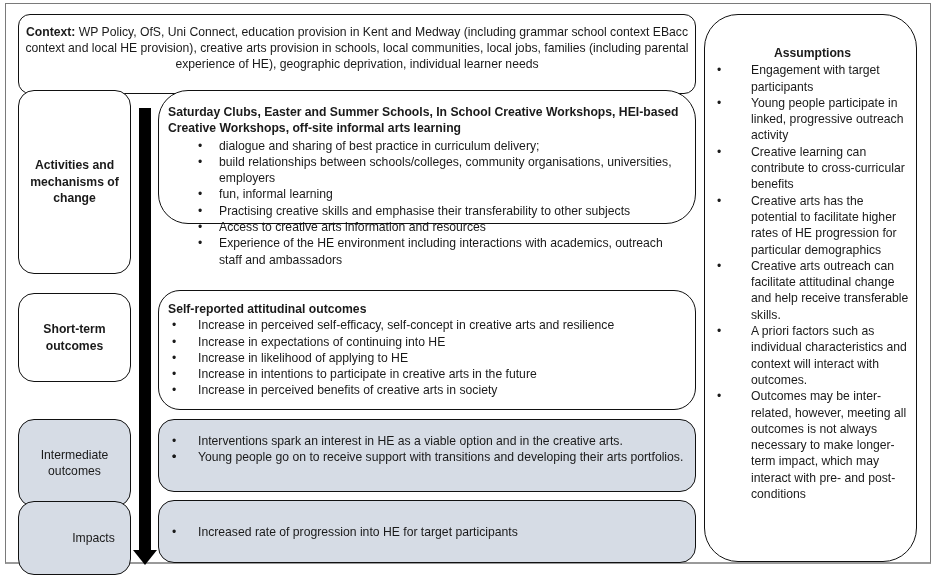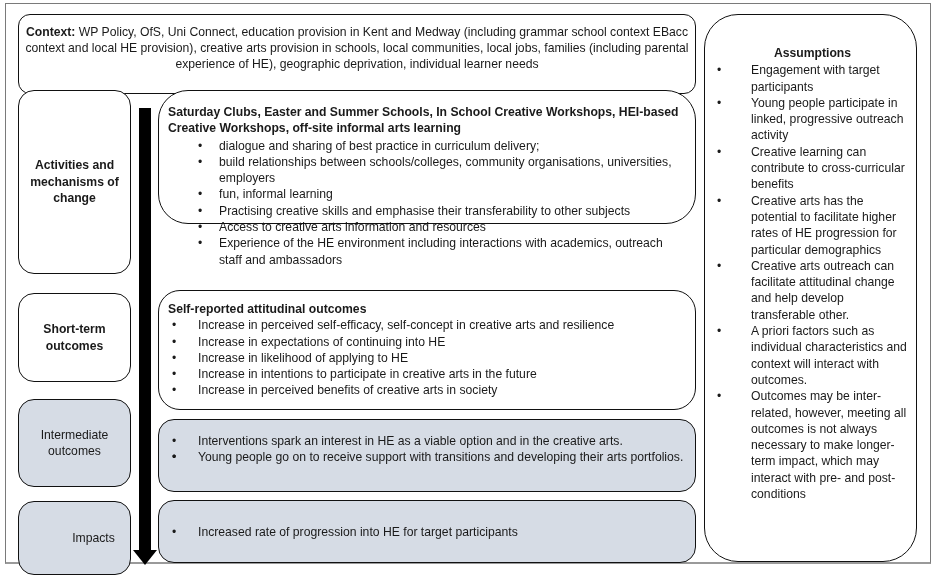--- a/index.html
+++ b/index.html
@@ -47,33 +47,33 @@
   <b>Context:</b><span> WP Policy, OfS, Uni Connect, education provision in Kent and Medway (including grammar school context EBacc context and local HE provision), creative arts provision in schools, local communities, local jobs, families (including parental experience of HE), geographic deprivation, individual learner needs</span>
 </div>
 
 <div class="box assump">
   <h3>Assumptions</h3>
   <ul>
     <li><span class="dot">•</span><span>Engagement with target participants</span></li>
     <li><span class="dot">•</span><span>Young people participate in linked, progressive outreach activity</span></li>
     <li><span class="dot">•</span><span>Creative learning can contribute to cross-curricular benefits</span></li>
     <li><span class="dot">•</span><span>Creative arts has the potential to facilitate higher rates of HE progression for particular demographics</span></li>
-    <li><span class="dot">•</span><span>Creative arts outreach can facilitate attitudinal change and help develop transferable other.</span></li>
+    <li><span class="dot">•</span><span>Creative arts outreach can facilitate attitudinal change and help receive transferable skills.</span></li>
     <li><span class="dot">•</span><span>A priori factors such as individual characteristics and context will interact with outcomes.</span></li>
     <li><span class="dot">•</span><span>Outcomes may be inter-related, however, meeting all outcomes is not always necessary to make longer-term impact, which may interact with pre- and post-conditions</span></li>
   </ul>
 </div>
 
 <div class="box lbl bold" style="top:90px;height:184px;">
   <span>Activities and mechanisms of change</span>
 </div>
 <div class="box lbl bold" style="top:293px;height:89px;">
   <span>Short-term outcomes</span>
 </div>
-<div class="box lbl grey" style="top:399px;height:88px;">
+<div class="box lbl grey" style="top:419px;height:88px;">
   <span>Intermediate outcomes</span>
 </div>
 <div class="box lbl grey" style="top:501px;height:74px;padding-left:44px;">
   <span>Impacts</span>
 </div>
 
 <div class="arrow-shaft"></div>
 <div class="arrow-head"></div>
 
 <div class="box content act">

